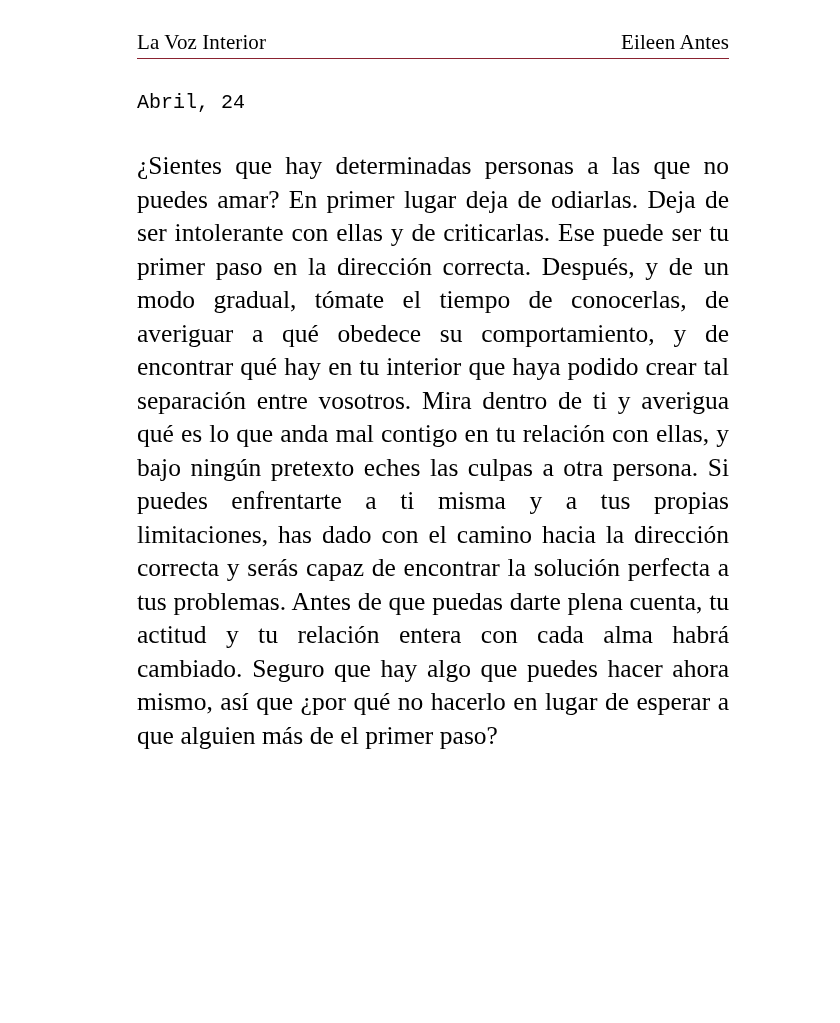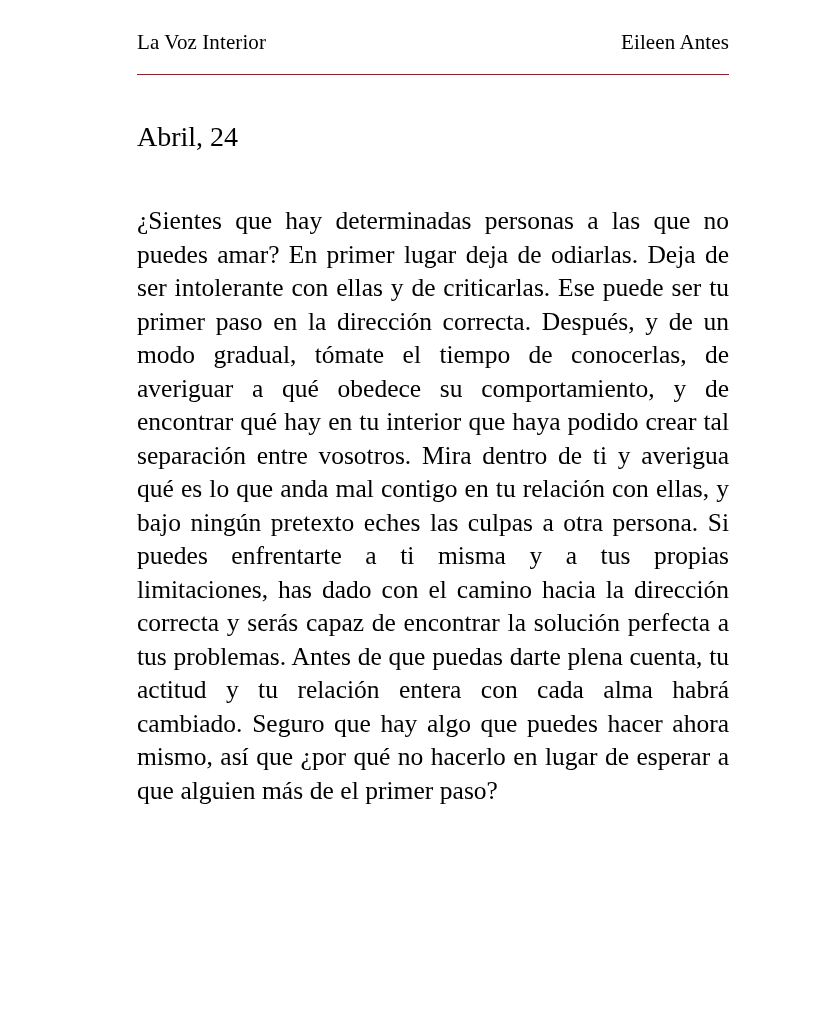--- a/index.html
+++ b/index.html
@@ -25,35 +25,36 @@
     left: 137px;
     top: 30px;
     width: 592px;
   }
   .header {
     display: flex;
     justify-content: space-between;
     align-items: baseline;
     font-size: 21px;
     letter-spacing: 0.1px;
-    padding-bottom: 19px;
+    padding-bottom: 3px;
     border-bottom: 1.6px solid #8a2230;
   }
   .header-left {
     font-family: "Liberation Serif", serif;
   }
   .header-right {
     font-family: "Liberation Serif", serif;
   }
   .date-line {
-    margin-top: 46px;
-    font-size: 28px;
+    margin-top: 32px;
+    font-size: 20px;
+    font-family: Liberation Mono, monospace;
   }
   .body-text {
-    margin-top: 51px;
+    margin-top: 35px;
     font-size: 25.5px;
     line-height: 33.5px;
     text-align: justify;
     text-justify: inter-word;
     hyphens: manual;
     -webkit-hyphens: manual;
     word-spacing: 0.2px;
   }
 </style>
 </head>

